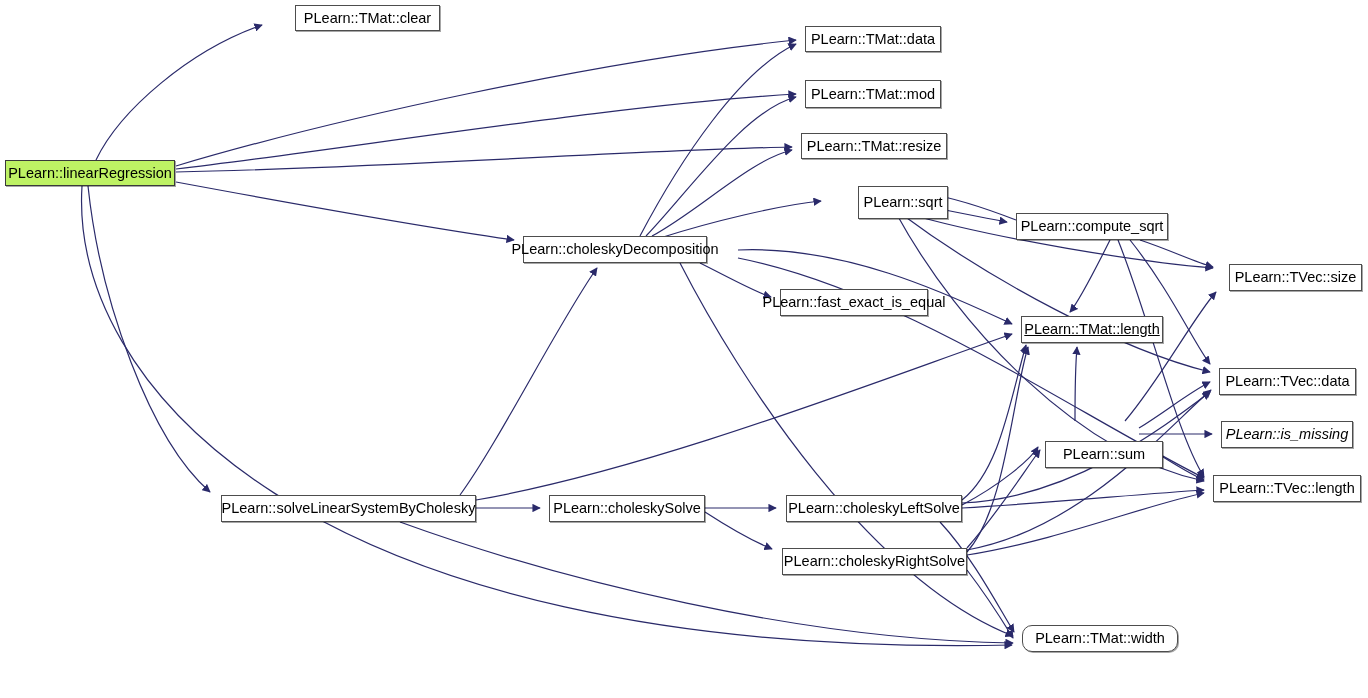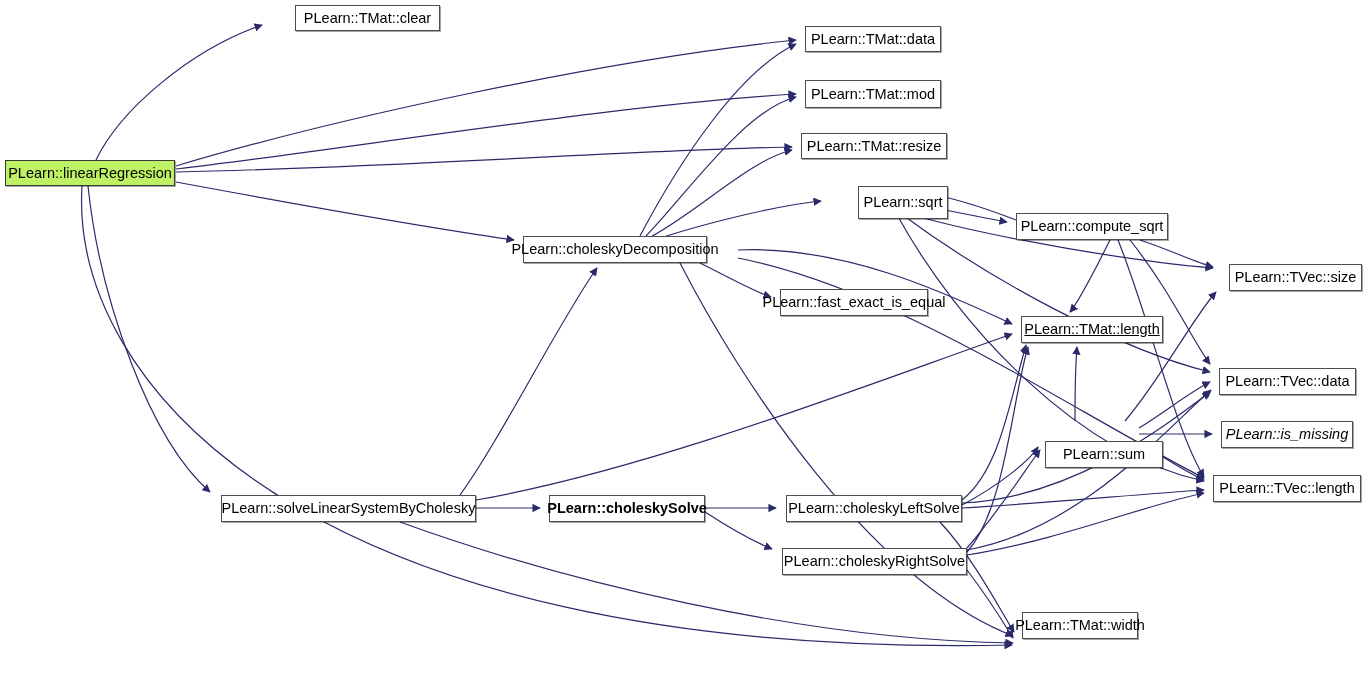--- a/index.html
+++ b/index.html
@@ -125,26 +125,26 @@
       </div>
       <div class="node" style="left: 1045px; top: 441px; width: 118px; height: 27px;">
         <span>PLearn::sum</span>
       </div>
       <div class="node" style="left: 1213px; top: 475px; width: 148px; height: 27px;">
         <span>PLearn::TVec::length</span>
       </div>
       <div class="node" style="left: 221px; top: 495px; width: 255px; height: 27px;">
         <span>PLearn::solveLinearSystemByCholesky</span>
       </div>
-      <div class="node" style="left: 549px; top: 495px; width: 156px; height: 27px; font-weight: bold;">
+      <div class="node" style="left: 549px; top: 495px; width: 156px; height: 27px;">
         <span>PLearn::choleskySolve</span>
       </div>
       <div class="node" style="left: 786px; top: 495px; width: 176px; height: 27px;">
         <span>PLearn::choleskyLeftSolve</span>
       </div>
       <div class="node" style="left: 782px; top: 548px; width: 185px; height: 27px;">
         <span>PLearn::choleskyRightSolve</span>
       </div>
-      <div class="node" style="left: 1022px; top: 612px; width: 116px; height: 27px;">
+      <div class="node" style="left: 1022px; top: 625px; width: 156px; height: 27px; border-radius: 10px;">
         <span>PLearn::TMat::width</span>
       </div>
     </div>
 </div>
 
 </body></html>

